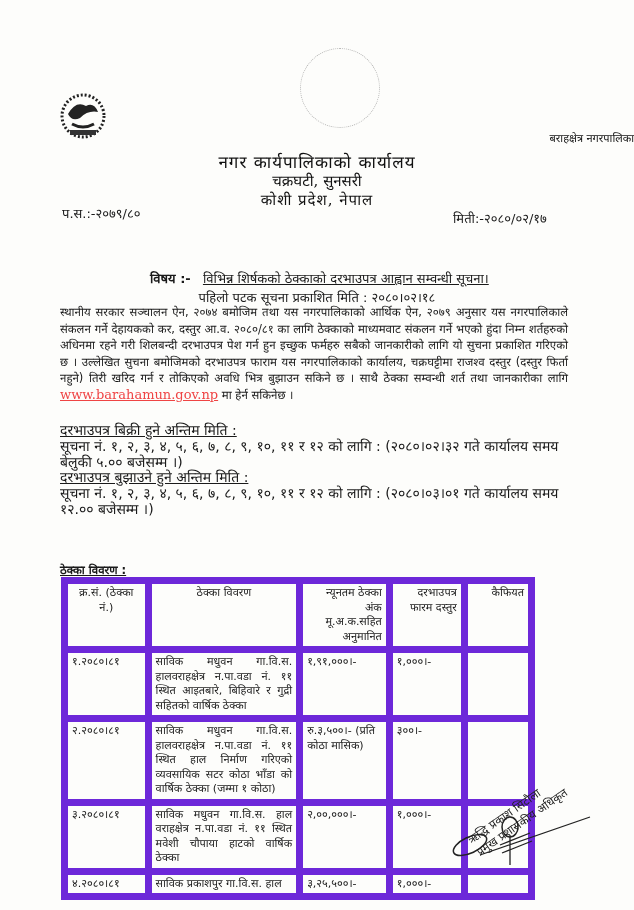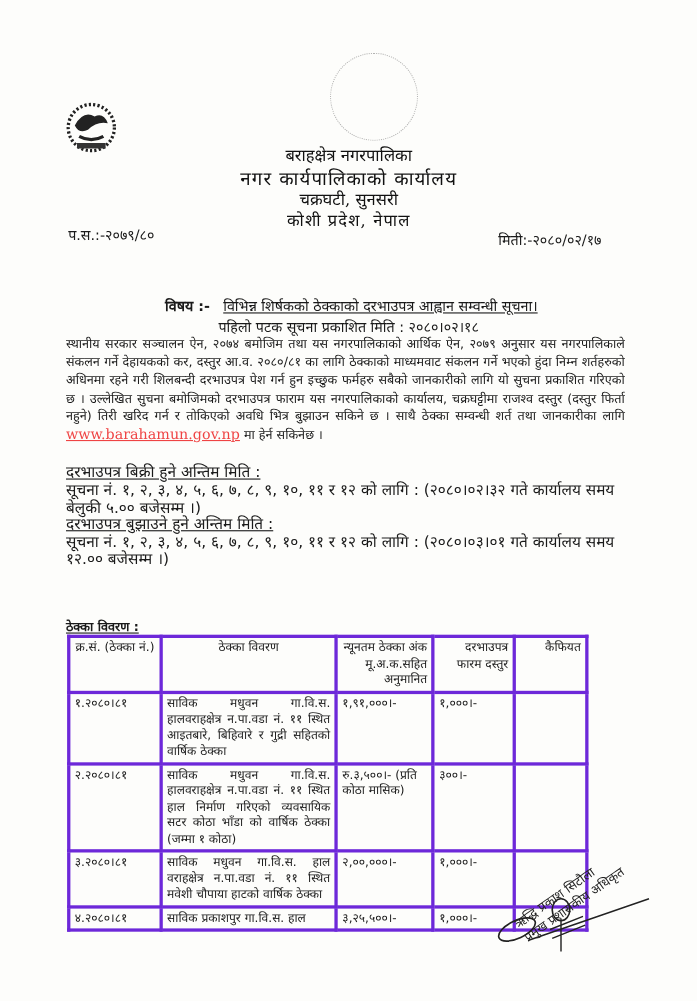--- a/index.html
+++ b/index.html
@@ -3,40 +3,40 @@
 <meta charset="utf-8">
 <style>
   html, body { margin:0; padding:0; }
   body { width:634px; height:910px; background:#fdfdfb; position:relative; overflow:hidden;
          font-family:"DejaVu Sans", sans-serif; color:#1a1a1a; }
   .abs { position:absolute; }
   .logo { left:58px; top:92px; width:50px; height:48px; }
   .stamp { left:300px; top:48px; width:78px; height:78px; border-radius:50%;
            border:1.5px dotted #777; opacity:.55; }
   .hdr { left:0; width:634px; text-align:center; font-family:"DejaVu Serif", serif; color:#111; }
-  .h1 { top:130px; font-size:15px; }
+  .h1 { top:130px; font-size:11px;text-align:right; }
   .h2 { top:150px; font-size:17px; letter-spacing:1px; }
   .h3 { top:170px; font-size:15px; }
   .h4 { top:189px; font-size:15px; letter-spacing:1px; }
   .ref { left:62px; top:204px; font-size:13px; }
   .date { left:453px; top:209px; font-size:13px; }
   .subj { left:150px; top:269px; font-size:13px; }
   .subj .lbl { font-weight:bold; }
   .subj .txt { text-decoration:underline; margin-left:8px; }
   .pub { left:0; width:634px; text-align:center; top:288px; font-size:13px; }
   .para { left:60px; top:304px; width:508px; font-size:11.5px; line-height:16.5px; text-align:justify; }
   .para a { color:#ef4444; font-family:"DejaVu Serif", serif; font-size:13px; text-decoration:underline; }
   .sec { left:60px; width:520px; font-size:14px; line-height:16px; }
   .sec .t { text-decoration:underline; display:block; }
   .s1 { top:422px; }
   .s2 { top:469px; }
   .s3 { left:60px; top:562px; font-size:11.5px; text-decoration:underline; font-weight:bold; }
   table.tk { position:absolute; left:61px; top:577px; width:474px; border-collapse:collapse;
              font-size:11px; line-height:14.5px; }
-  table.tk td, table.tk th { border:3px solid #6d28d9; vertical-align:top; padding:2px 4px; font-weight:normal; }
+  table.tk td, table.tk th { border:7px solid #6d28d9; vertical-align:top; padding:2px 4px; font-weight:normal; }
   table.tk th { text-align:right; }
   .c1 { width:78px; } .c2 { width:162px; } .c3 { width:80px; } .c4 { width:66px; } .c5 { width:58px; }
   th.c1, th.c2 { text-align:center !important; }
   td.c2 { text-align:justify; }
   .sig { left:440px; top:815px; width:190px; height:80px; }
   .sig-text { left:465px; top:835px; transform:rotate(-35deg); transform-origin:left top;
               font-size:11.5px; line-height:15px; color:#222; white-space:nowrap; }
 </style>
 </head>
 <body>

